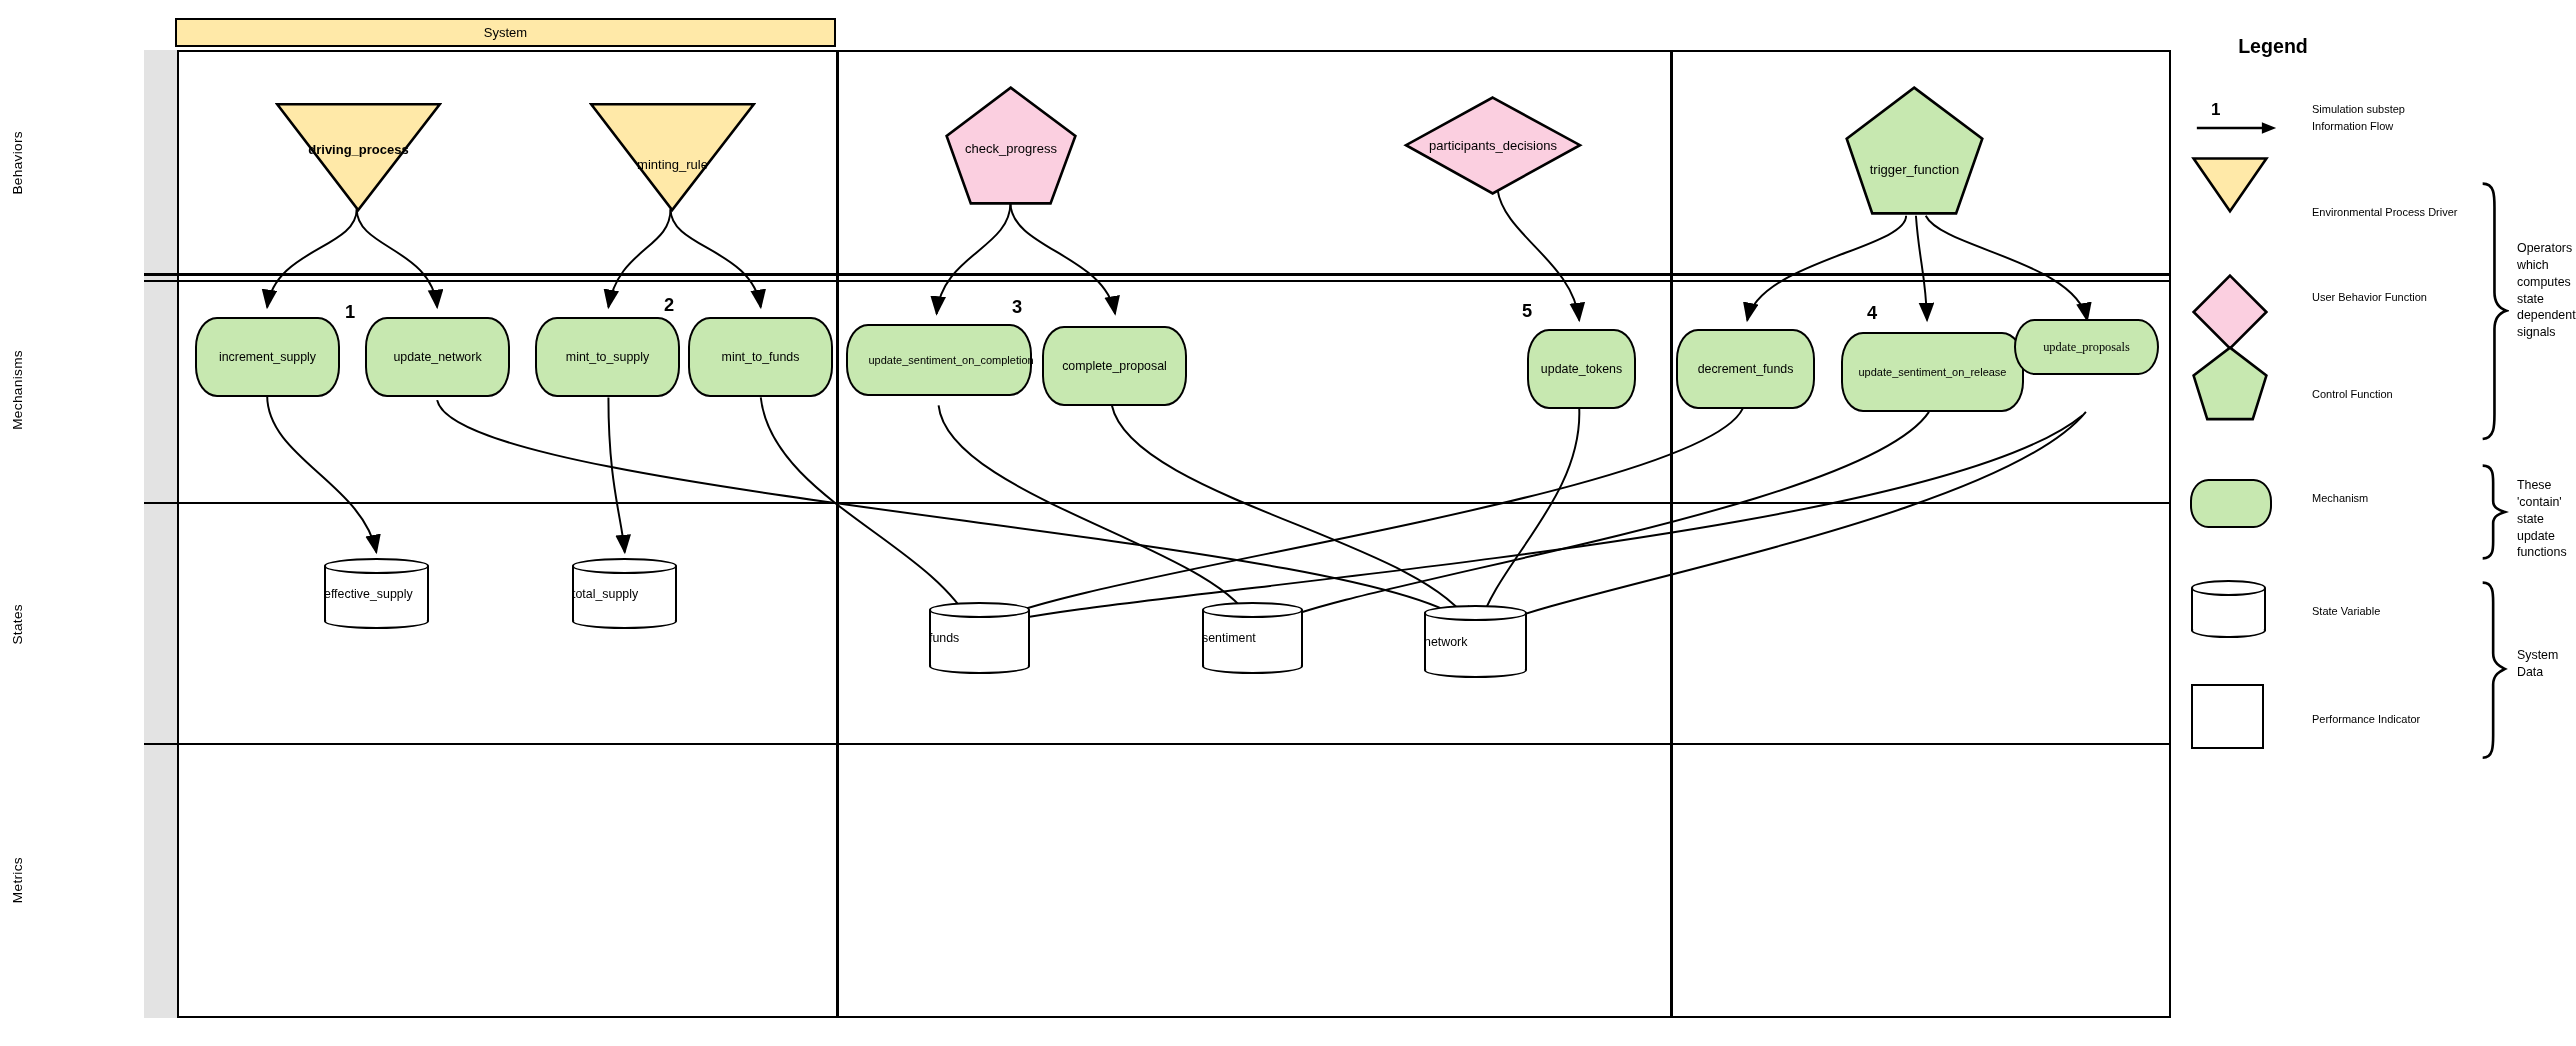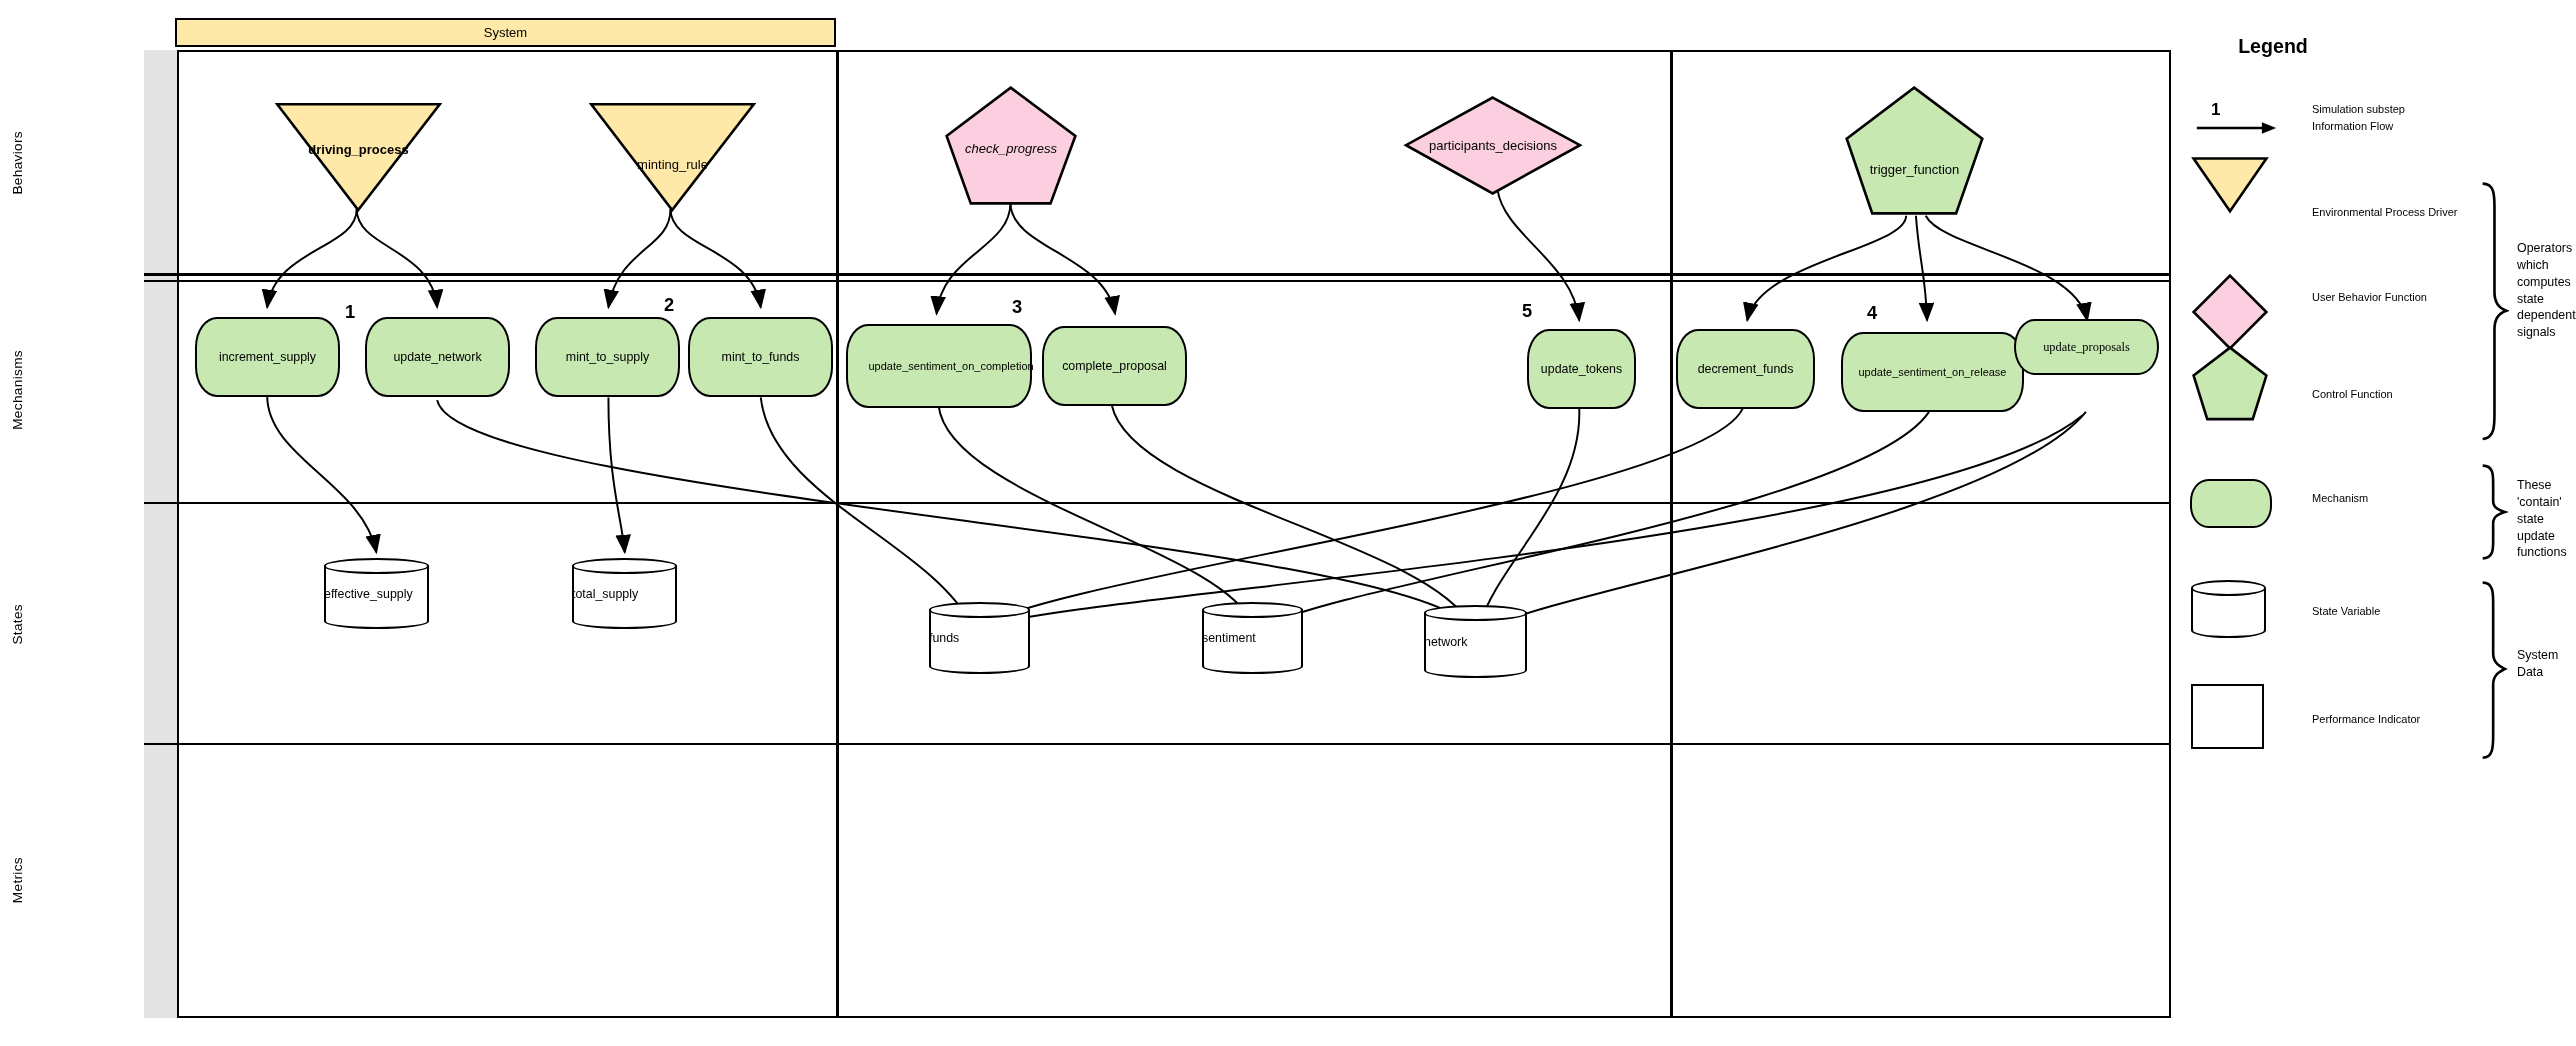--- a/index.html
+++ b/index.html
@@ -163,21 +163,21 @@
     <svg width="167" height="111" viewBox="0 0 255 170">
       <polygon points="3,5 252,5 127,167" fill="#ffe9a8" stroke="#000" stroke-width="4"></polygon>
     </svg>
     <div class="lbl" style="top:56px;">minting_rule</div>
   </div>
 
   <div class="tri" style="left:944px;top:85px;width:134px;height:121px;">
     <svg width="134" height="121" viewBox="0 0 205 185">
       <polygon points="102,4 201,78 163,181 41,181 4,78" fill="#fbcfe0" stroke="#000" stroke-width="4"></polygon>
     </svg>
-    <div class="lbl" style="top:56px;font-style:italic;">check_progress</div>
+    <div class="lbl" style="top:56px;">check_progress</div>
   </div>
 
   <div class="tri" style="left:1403px;top:95px;width:180px;height:101px;">
     <svg width="180" height="101" viewBox="0 0 275 155">
       <polygon points="137,4 271,77 137,151 4,77" fill="#fbcfe0" stroke="#000" stroke-width="4"></polygon>
     </svg>
     <div class="lbl" style="top:43px;">participants_decisions</div>
   </div>
 
   <div class="tri" style="left:1844px;top:85px;width:141px;height:131px;">
@@ -208,21 +208,21 @@
   </div>
   <div class="mech" style="left:365px;top:317px;width:145px;height:80px;">
     <span>update_network</span>
   </div>
   <div class="mech" style="left:535px;top:317px;width:145px;height:80px;">
     <span>mint_to_supply</span>
   </div>
   <div class="mech" style="left:688px;top:317px;width:145px;height:80px;">
     <span>mint_to_funds</span>
   </div>
-  <div class="mech" style="left:846px;top:324px;width:186px;height:84px;font-size:11px;padding-left:28px;">
+  <div class="mech" style="left:846px;top:324px;width:186px;height:72px;font-size:11px;padding-left:28px;">
     <span>update_sentiment_on_completion</span>
   </div>
   <div class="mech" style="left:1042px;top:326px;width:145px;height:80px;">
     <span>complete_proposal</span>
   </div>
   <div class="mech" style="left:1527px;top:329px;width:109px;height:80px;">
     <span>update_tokens</span>
   </div>
   <div class="mech" style="left:1676px;top:329px;width:139px;height:80px;">
     <span>decrement_funds</span>

